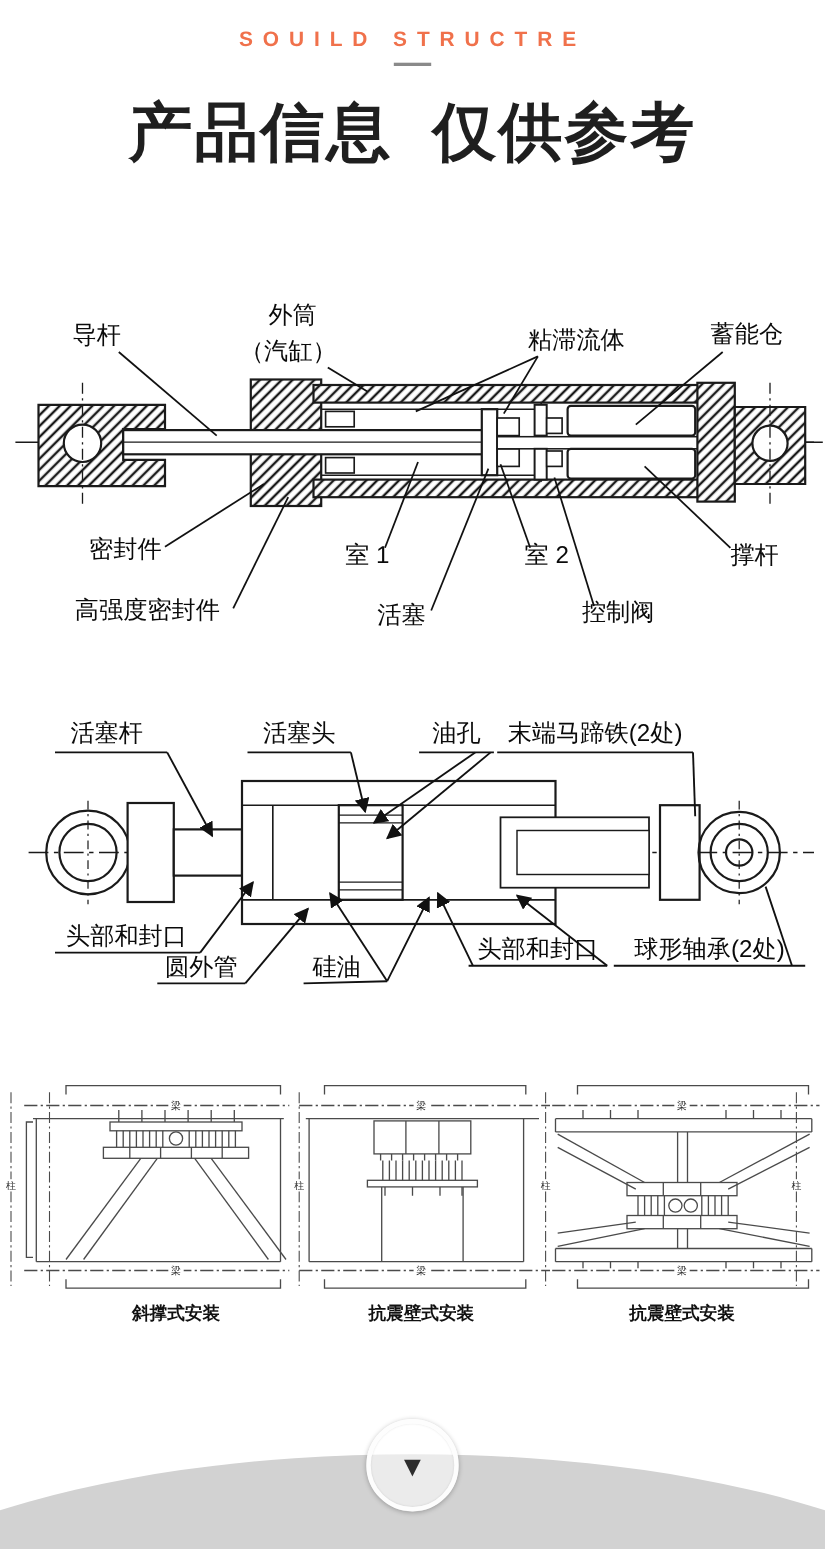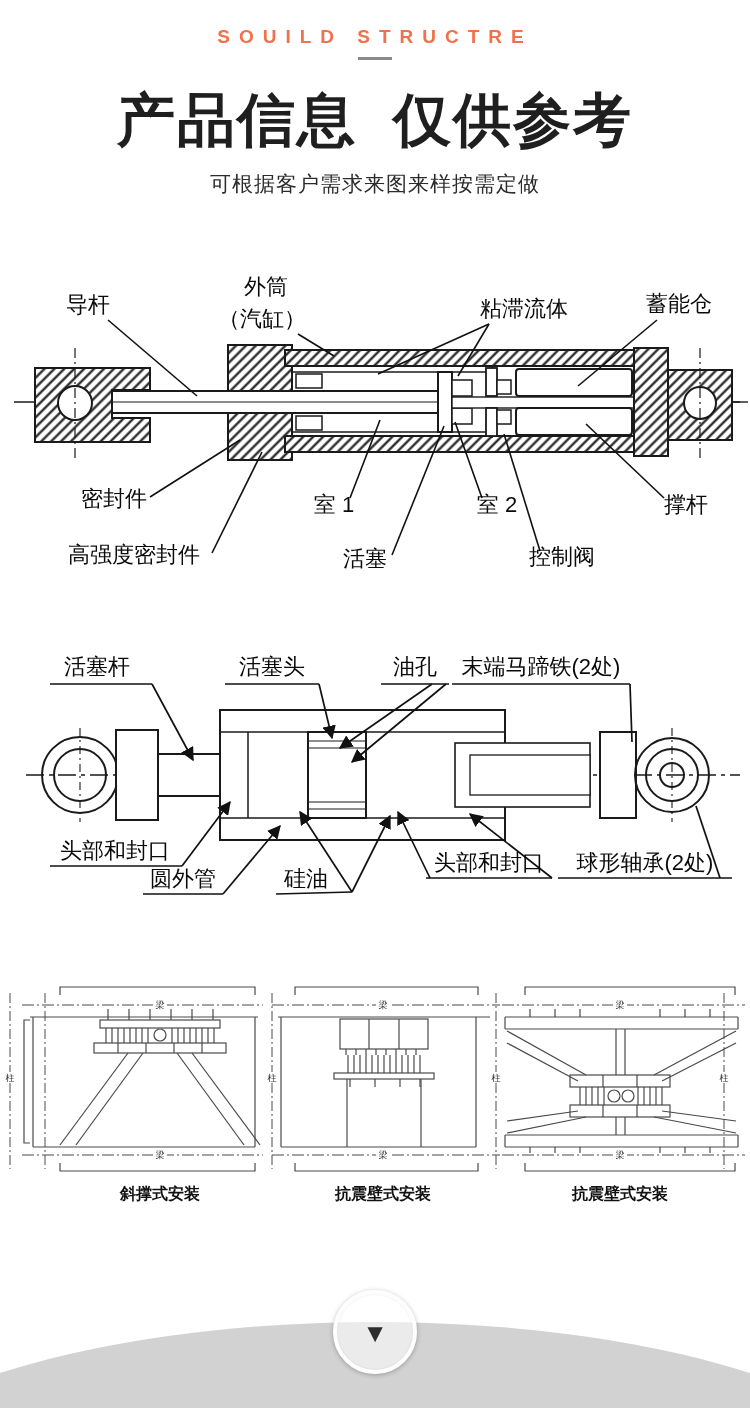--- a/index.html
+++ b/index.html
@@ -28,21 +28,20 @@
   .scroll-btn .tri{font-size:26px;color:#2d2d2d;line-height:1;transform:translateY(1px);}
 </style>
 </head>
 <body>
 
 <div class="page">
 
   <div class="en-tagline">SOUILD STRUCTRE</div>
   <div class="tagline-underline"></div>
   <div class="main-title">产品信息  仅供参考</div>
-  <div class="sub-title">可根据客户需求来图来样按需定做</div>
 
   <svg class="dia1" viewBox="0 0 750 345">
     <defs>
       <pattern id="hat" patternUnits="userSpaceOnUse" width="7" height="7" patternTransform="rotate(45)">
         <rect width="7" height="7" fill="#fff"></rect>
         <line x1="3.5" y1="0" x2="3.5" y2="7" stroke="#1a1a1a" stroke-width="2.2"></line>
       </pattern>
       <marker id="arr" viewBox="0 0 10 10" refX="9" refY="5" markerWidth="8" markerHeight="8" orient="auto-start-reverse">
         <path d="M0,0 L10,5 L0,10 z" fill="#111"></path>
       </marker>

